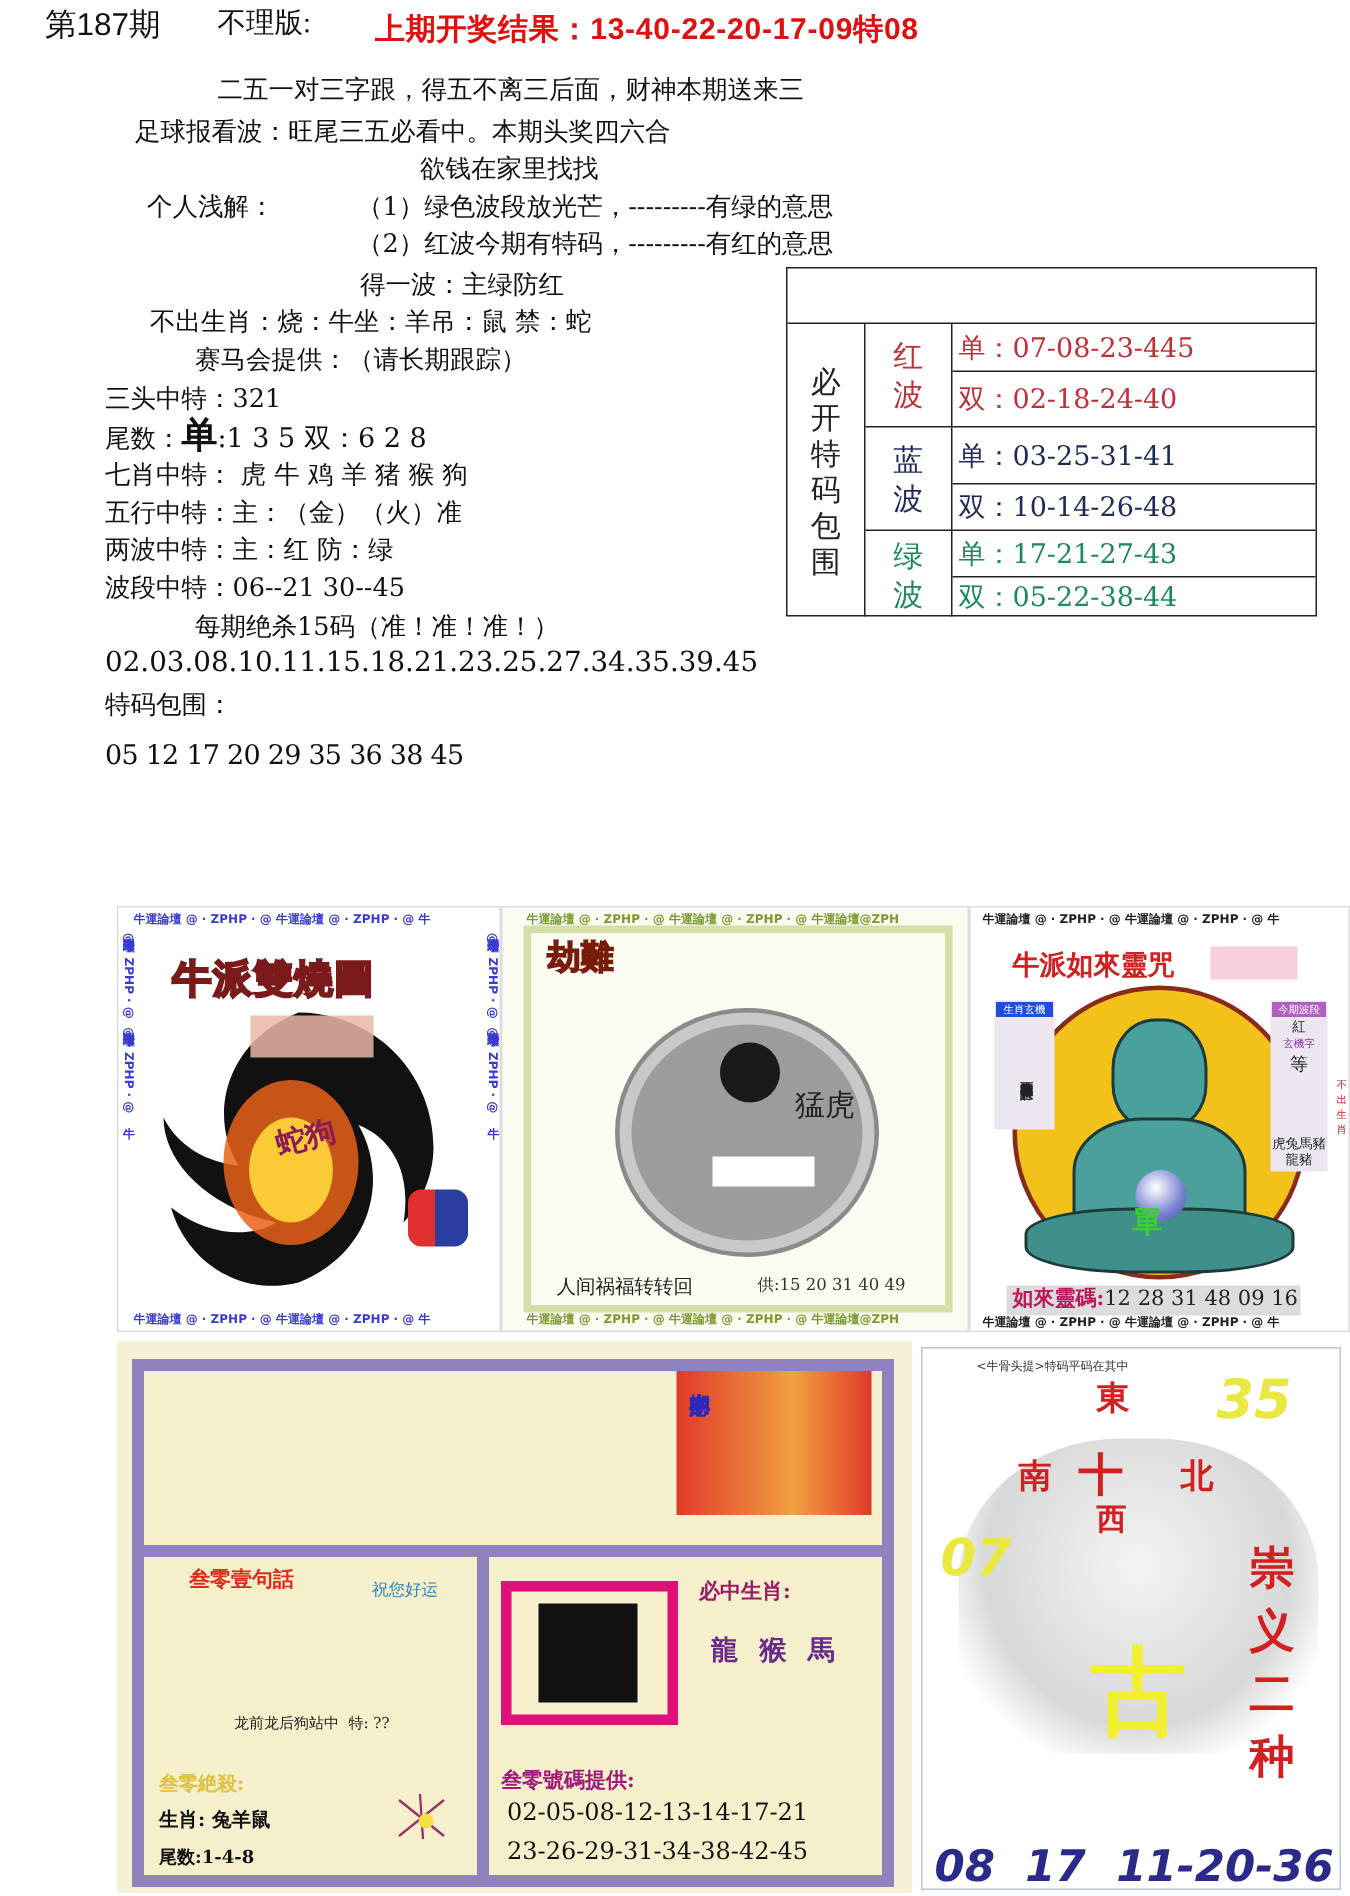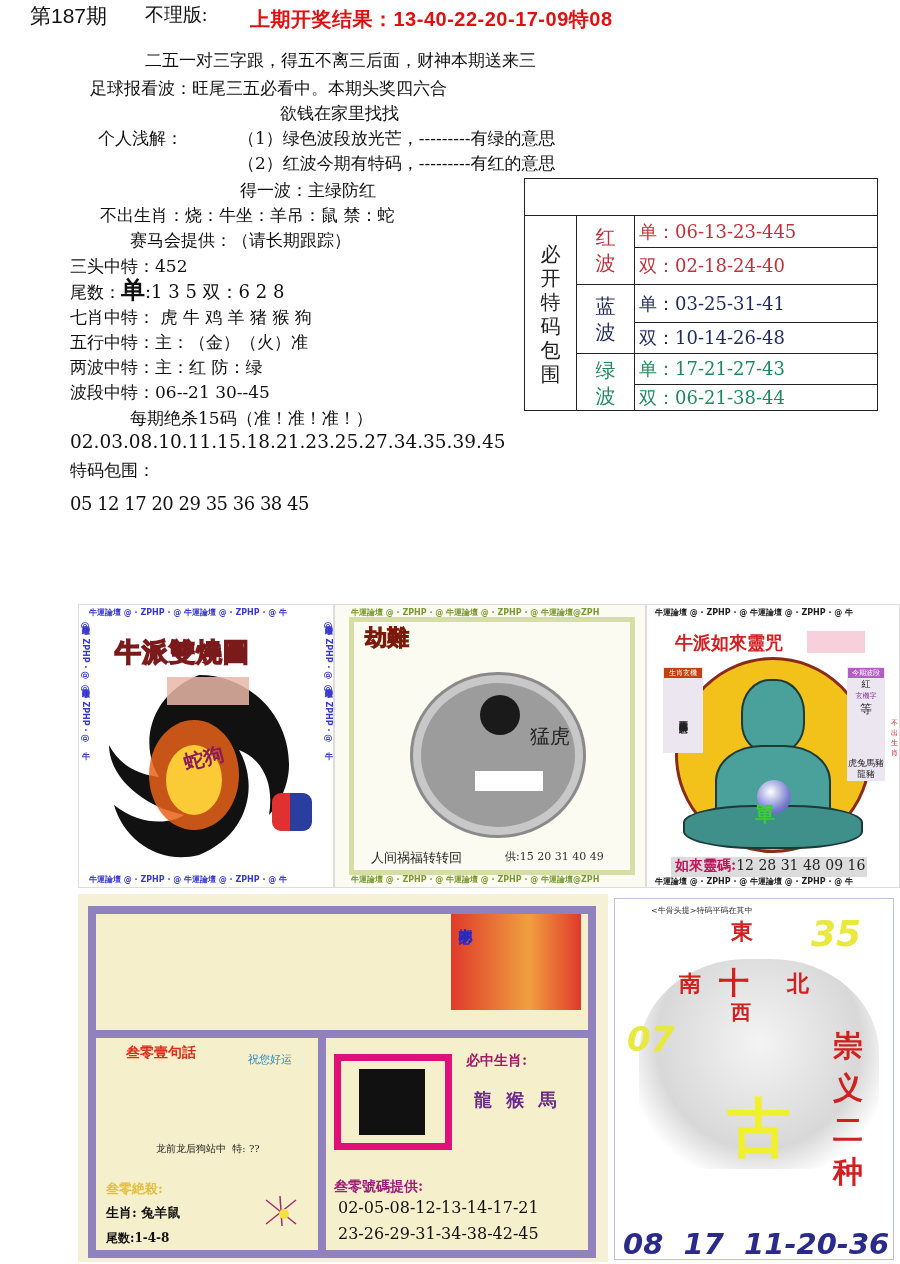--- a/index.html
+++ b/index.html
@@ -41,21 +41,21 @@
 <div class="abs t" style="left:90px; top:78px;">足球报看波：旺尾三五必看中。本期头奖四六合</div>
 <div class="abs t" style="left:240px; top:103px;margin-left:40px;">欲钱在家里找找</div>
 
 <div class="abs t" style="left:98px; top:128px;">个人浅解：</div>
 <div class="abs t" style="left:238px; top:128px;">（1）绿色波段放光芒，---------有绿的意思</div>
 <div class="abs t" style="left:238px; top:153px;">（2）红波今期有特码，---------有红的意思</div>
 <div class="abs t" style="left:240px; top:180px;">得一波：主绿防红</div>
 <div class="abs t" style="left:100px; top:205px;">不出生肖：烧：牛坐：羊吊：鼠 禁：蛇</div>
 <div class="abs t" style="left:130px; top:230px;">赛马会提供：（请长期跟踪）</div>
 
-<div class="abs t" style="left:70px; top:256px;">三头中特：452</div>
+<div class="abs t" style="left:70px; top:256px;">三头中特：321</div>
 <div class="abs t" style="left:70px; top:280px;">
   <span>尾数：</span><span class="big">单</span><span class="t18">:1 3 5 双：6 2 8</span>
 </div>
 <div class="abs t" style="left:70px; top:307px;">七肖中特： 虎 牛 鸡 羊 猪 猴 狗</div>
 <div class="abs t" style="left:70px; top:332px;">五行中特：主：（金）（火）准</div>
 <div class="abs t" style="left:70px; top:357px;">两波中特：主：红 防：绿</div>
 <div class="abs t" style="left:70px; top:382px;">波段中特：06--21 30--45</div>
 <div class="abs t" style="left:130px; top:408px;">每期绝杀15码（准！准！准！）</div>
 <div class="abs t" style="left:70px; top:432px; font-size:18.5px;">02.03.08.10.11.15.18.21.23.25.27.34.35.39.45</div>
 <div class="abs t" style="left:70px; top:460px;">特码包围：</div>
@@ -69,36 +69,36 @@
     <span>特</span>
     <span>码</span>
     <span>包</span>
     <span>围</span>
   </div>
 
   <div class="grp red" style="top:37px; height:69px;">
     <span>红</span>
     <span>波</span>
   </div>
-  <div class="cell red" style="top:37px; height:32px;">单：06-13-23-445</div>
+  <div class="cell red" style="top:37px; height:32px;">单：07-08-23-445</div>
   <div class="cell red" style="top:69px; height:37px;">双：02-18-24-40</div>
 
   <div class="grp blue" style="top:106px; height:69px;">
     <span>蓝</span>
     <span>波</span>
   </div>
   <div class="cell blue" style="top:106px; height:38px;">单：03-25-31-41</div>
   <div class="cell blue" style="top:144px; height:31px;">双：10-14-26-48</div>
 
   <div class="grp green" style="top:175px; height:57px; border-bottom:none;">
     <span>绿</span>
     <span>波</span>
   </div>
   <div class="cell green" style="top:175px; height:31px;">单：17-21-27-43</div>
-  <div class="cell green" style="top:206px; height:26px; border-bottom:none;">双：06-21-38-44</div>
+  <div class="cell green" style="top:206px; height:26px; border-bottom:none;">双：05-22-38-44</div>
 </div>
 
 <div class="abs panel p1">
   <div class="abs wm" style="left:10px; top:2px; width:240px;">牛運論壇 @ · ZPHP · @ 牛運論壇 @ · ZPHP · @ 牛</div>
   <div class="abs wm" style="left:10px; bottom:2px; width:240px;">牛運論壇 @ · ZPHP · @ 牛運論壇 @ · ZPHP · @ 牛</div>
   <div class="abs wm vwm" style="left:0; top:14px; height:260px;">牛運論壇 @ · ZPHP · @ 牛運論壇 @ · ZPHP · @ 牛</div>
   <div class="abs wm vwm" style="right:0; top:14px; height:260px;">牛運論壇 @ · ZPHP · @ 牛運論壇 @ · ZPHP · @ 牛</div>
   <div class="abs" style="left:36px; top:30px; font-family:'DejaVu Sans',sans-serif; font-weight:bold; font-size:26px; color:#fffbd0; -webkit-text-stroke:1.5px #7a1a1a; letter-spacing:1px;">牛派雙燒圖</div>
   <svg class="abs" style="left:20px; top:60px;" width="200" height="200" viewBox="0 0 200 200">
     <path d="M100 10 C150 10 190 50 190 100 C190 120 180 140 170 150 C175 120 165 95 140 85 C160 120 150 170 100 190 C60 200 25 175 15 140 C40 160 70 160 85 150 C40 140 10 110 10 80 C20 100 40 110 60 112 C40 80 50 30 100 10 Z" fill="#111"></path>
@@ -130,21 +130,21 @@
   <div class="abs wm" style="left:8px; bottom:0px; width:240px; color:#222;">牛運論壇 @ · ZPHP · @ 牛運論壇 @ · ZPHP · @ 牛</div>
   <div class="abs" style="left:28px; top:26px; font-family:Liberation Serif, serif; font-weight:bold; font-size:18px; color:#d02020;">牛派如來靈咒</div>
   <div class="abs" style="left:160px; top:26px; width:58px; height:22px; background:#f8d0dc;"></div>
   <div class="abs" style="left:28px; top:52px; width:196px; height:196px; border-radius:50%; background:#f3c21a; border:3px solid #8a2a1a;"></div>
   <div class="abs" style="left:94px; top:74px; width:64px; height:74px; border-radius:45% 45% 40% 40%; background:#4aa09a; border:2px solid #1e3a38;"></div>
   <div class="abs" style="left:68px; top:140px; width:116px; height:90px; border-radius:40% 40% 10% 10%; background:#4aa09a; border:2px solid #1e3a38;"></div>
   <div class="abs" style="left:36px; top:200px; width:180px; height:44px; border-radius:40%; background:#3f8f8a; border:2px solid #1e3a38;"></div>
   <div class="abs" style="left:110px; top:175px; width:34px; height:34px; border-radius:50%; background:radial-gradient(circle at 40% 35%, #fff, #7a80d0 60%, #4a50a0);"></div>
   <div class="abs" style="left:108px; top:196px; font-size:20px; font-weight:bold; color:#3ad030;">單</div>
   <div class="abs" style="left:16px; top:62px; width:40px; background:#ece6f0; font-size:8px; text-align:center; padding:1px;">
-    <div style="background:#c2410c; color:#fff; font-size:7px;">生肖玄機</div>
+    <div style="background:#1d4ed8; color:#fff; font-size:7px;">生肖玄機</div>
     <div style="font-size:9px; line-height:11px; color:#222; writing-mode:vertical-rl; height:74px; margin:0 auto;">全靠園丁來栽培 百年大計決興亡</div>
   </div>
   <div class="abs" style="left:200px; top:62px; width:38px; background:#ece6f0; font-size:8px; text-align:center; padding:1px;">
     <div style="background:#b060c0; color:#fff; font-size:7px;">今期波段</div>
     <div style="font-size:9px; color:#222;">紅</div>
     <div style="font-size:7px; color:#8a3aa0;">玄機字</div>
     <div style="font-size:12px; color:#222;">等</div>
     <div style="font-size:7px; color:#d02020;padding-left:43px;">不出生肖</div>
     <div style="font-size:9px; line-height:11px; color:#222;">虎兔馬豬龍豬</div>
   </div>

